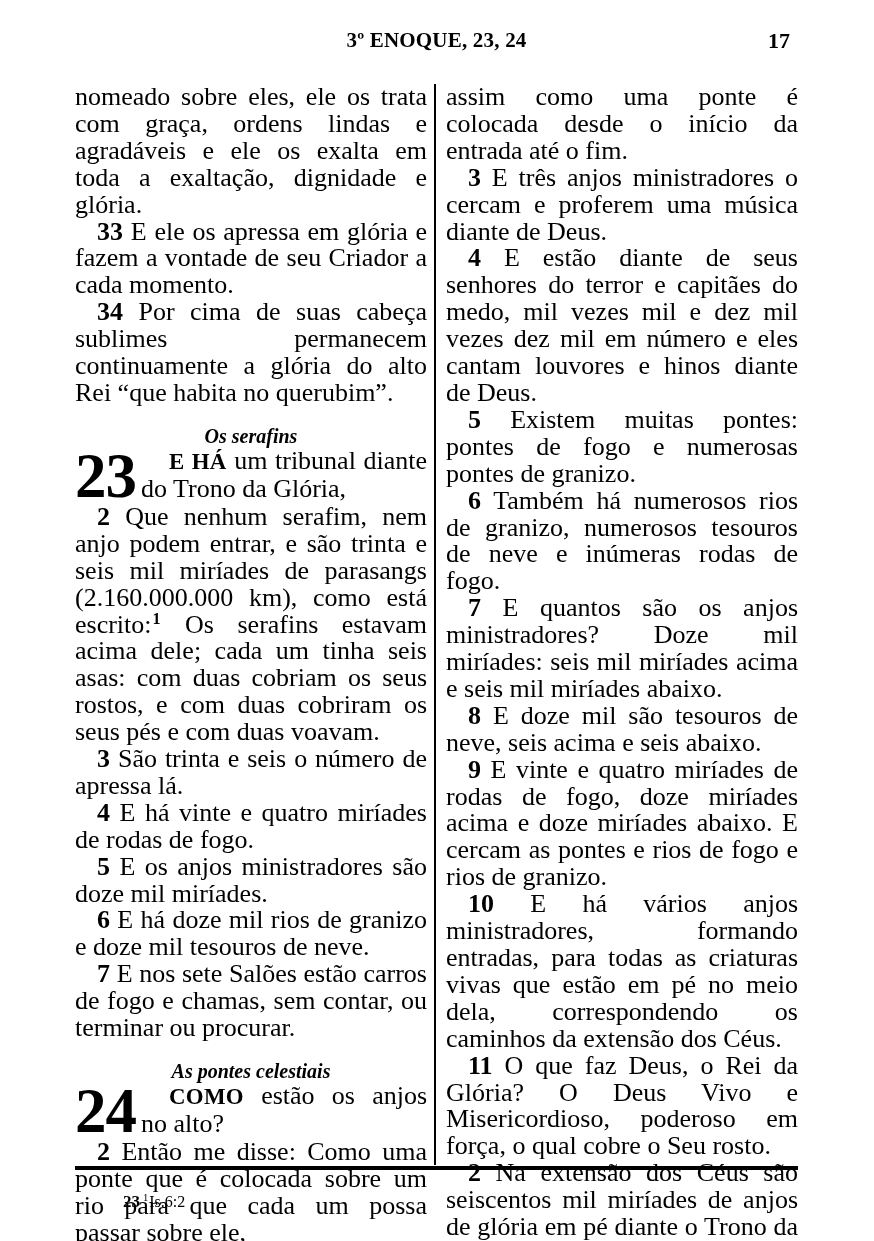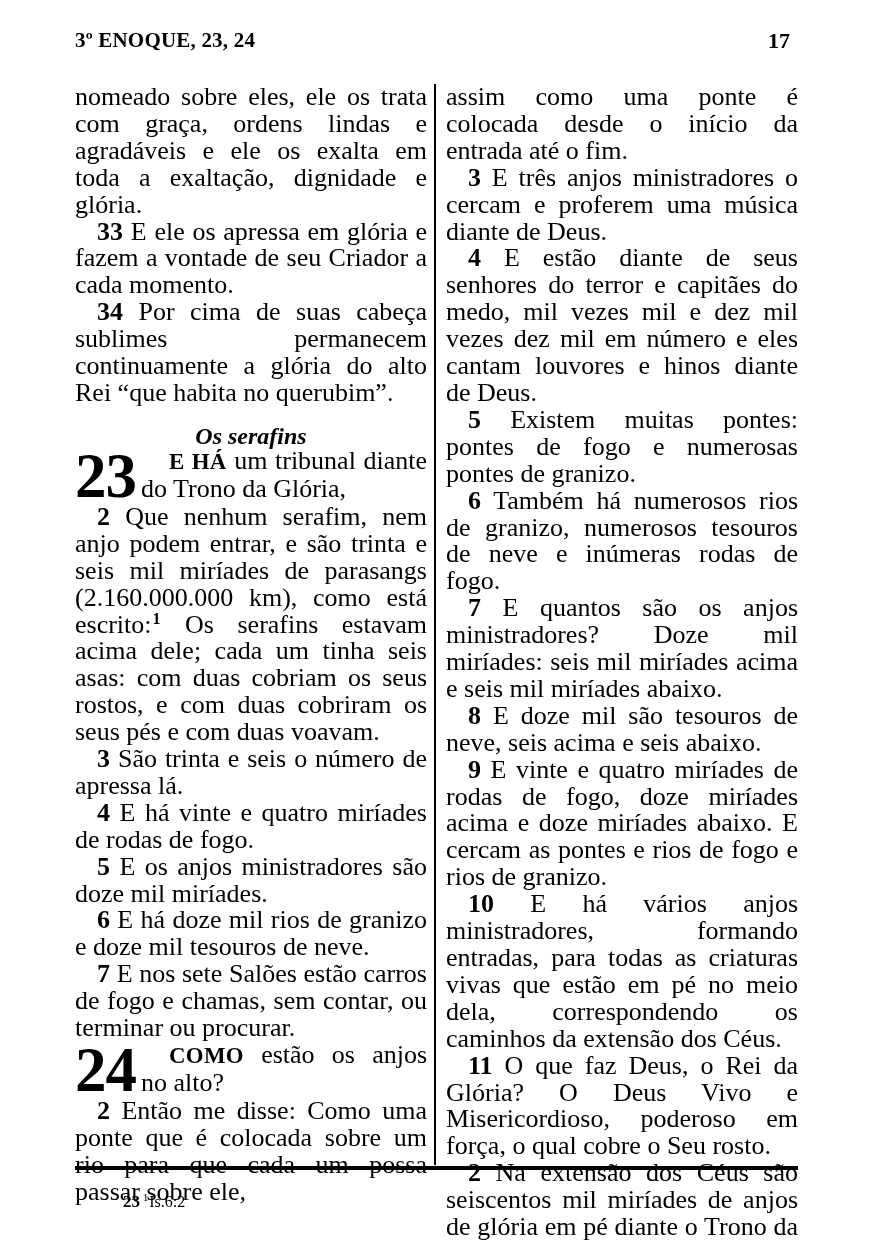--- a/index.html
+++ b/index.html
@@ -27,21 +27,21 @@
     position: absolute;
     left: 75px;
     right: 76px;
     top: 28px;
     height: 28px;
   }
   .rh-title {
     position: absolute;
     left: 0;
     right: 0;
-    text-align: left;
+    text-align: center;
     font-weight: bold;
     font-size: 21px;
     letter-spacing: 0.2px;
     white-space: nowrap;
   }
   .rh-folio {
     position: absolute;
     right: 8px;
     top: 0;
     font-weight: bold;
@@ -109,21 +109,21 @@
     padding: 0 1px;
   }
 
   
   .sec-head {
     margin: 0;
     padding-top: 17px;
     text-align: center;
     font-weight: bold;
     font-style: italic;
-    font-size: 24px;
+    font-size: 20px;
     line-height: 24px;
   }
 
   
   .chapter-open {
     position: relative;
     margin: 0;
     min-height: 56px;
   }
   .dropcap {
@@ -229,20 +229,21 @@
       <p class="v">
         <span class="vn">6</span>
         <span>E há doze mil rios de granizo e doze mil tesouros de neve.</span>
       </p>
 
       <p class="v">
         <span class="vn">7</span>
         <span>E nos sete Salões estão carros de fogo e chamas, sem contar, ou terminar ou procurar.</span>
       </p>
 
+      <p class="sec-head">As pontes celestiais</p>
 
       <div class="chapter-open">
         <span class="dropcap">24</span>
         <p class="v">
           <span class="smallcaps">COMO</span>
           <span>estão os anjos no alto?</span>
         </p>
       </div>
 
       <p class="v">

